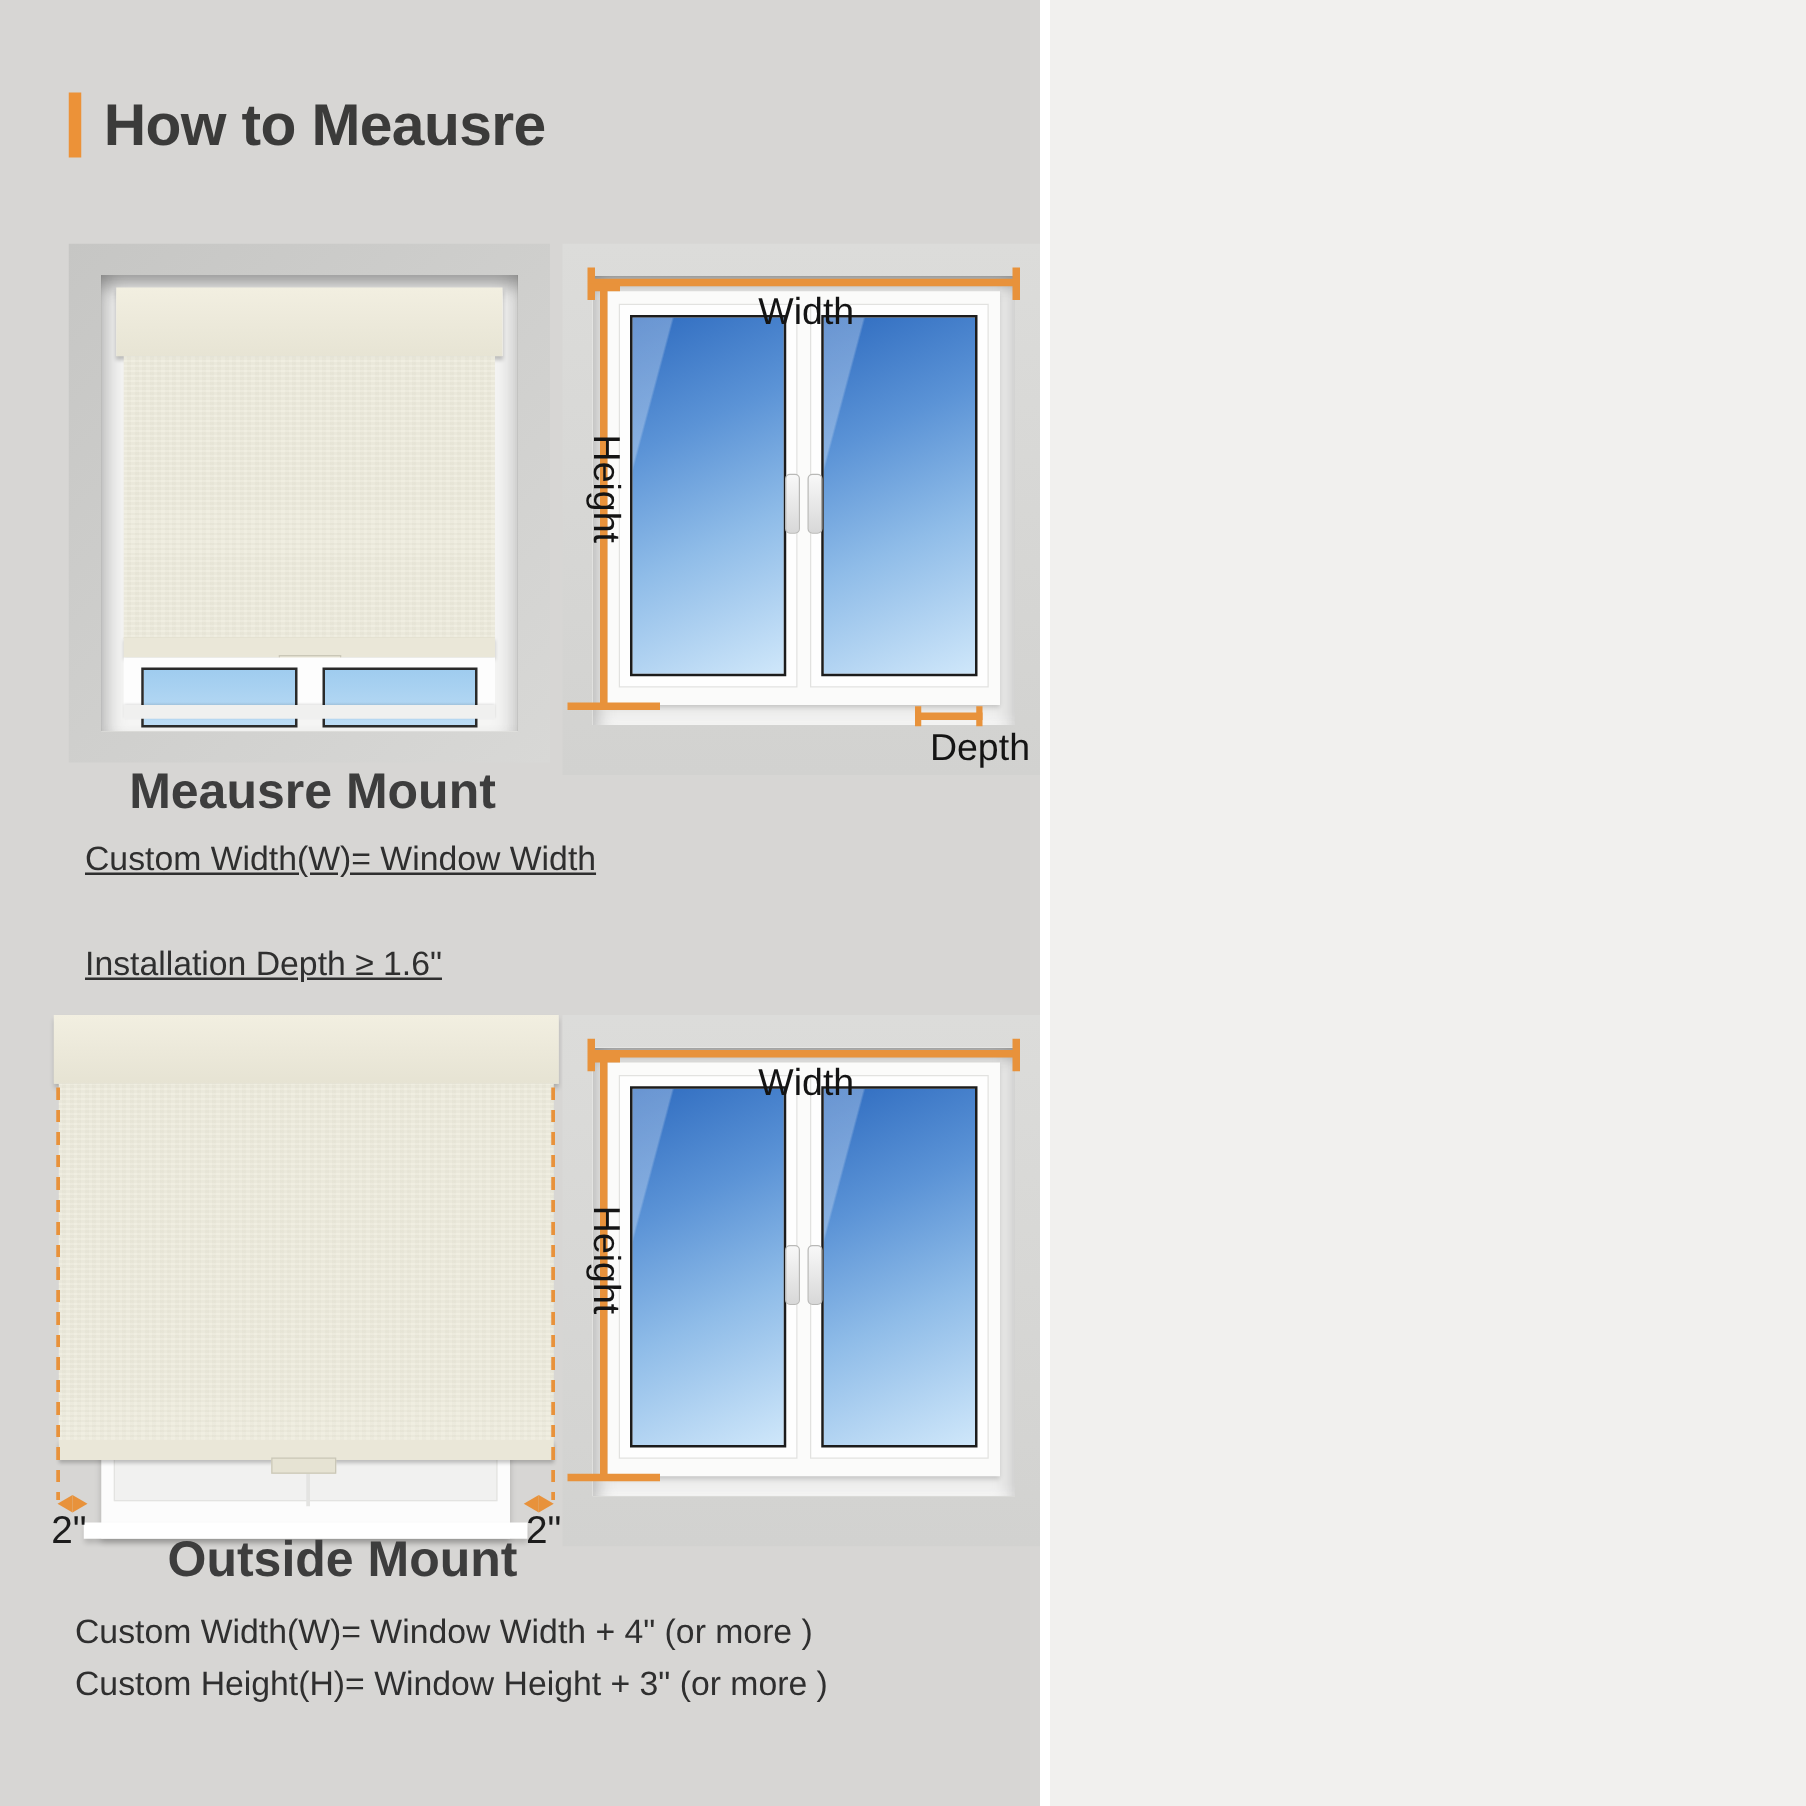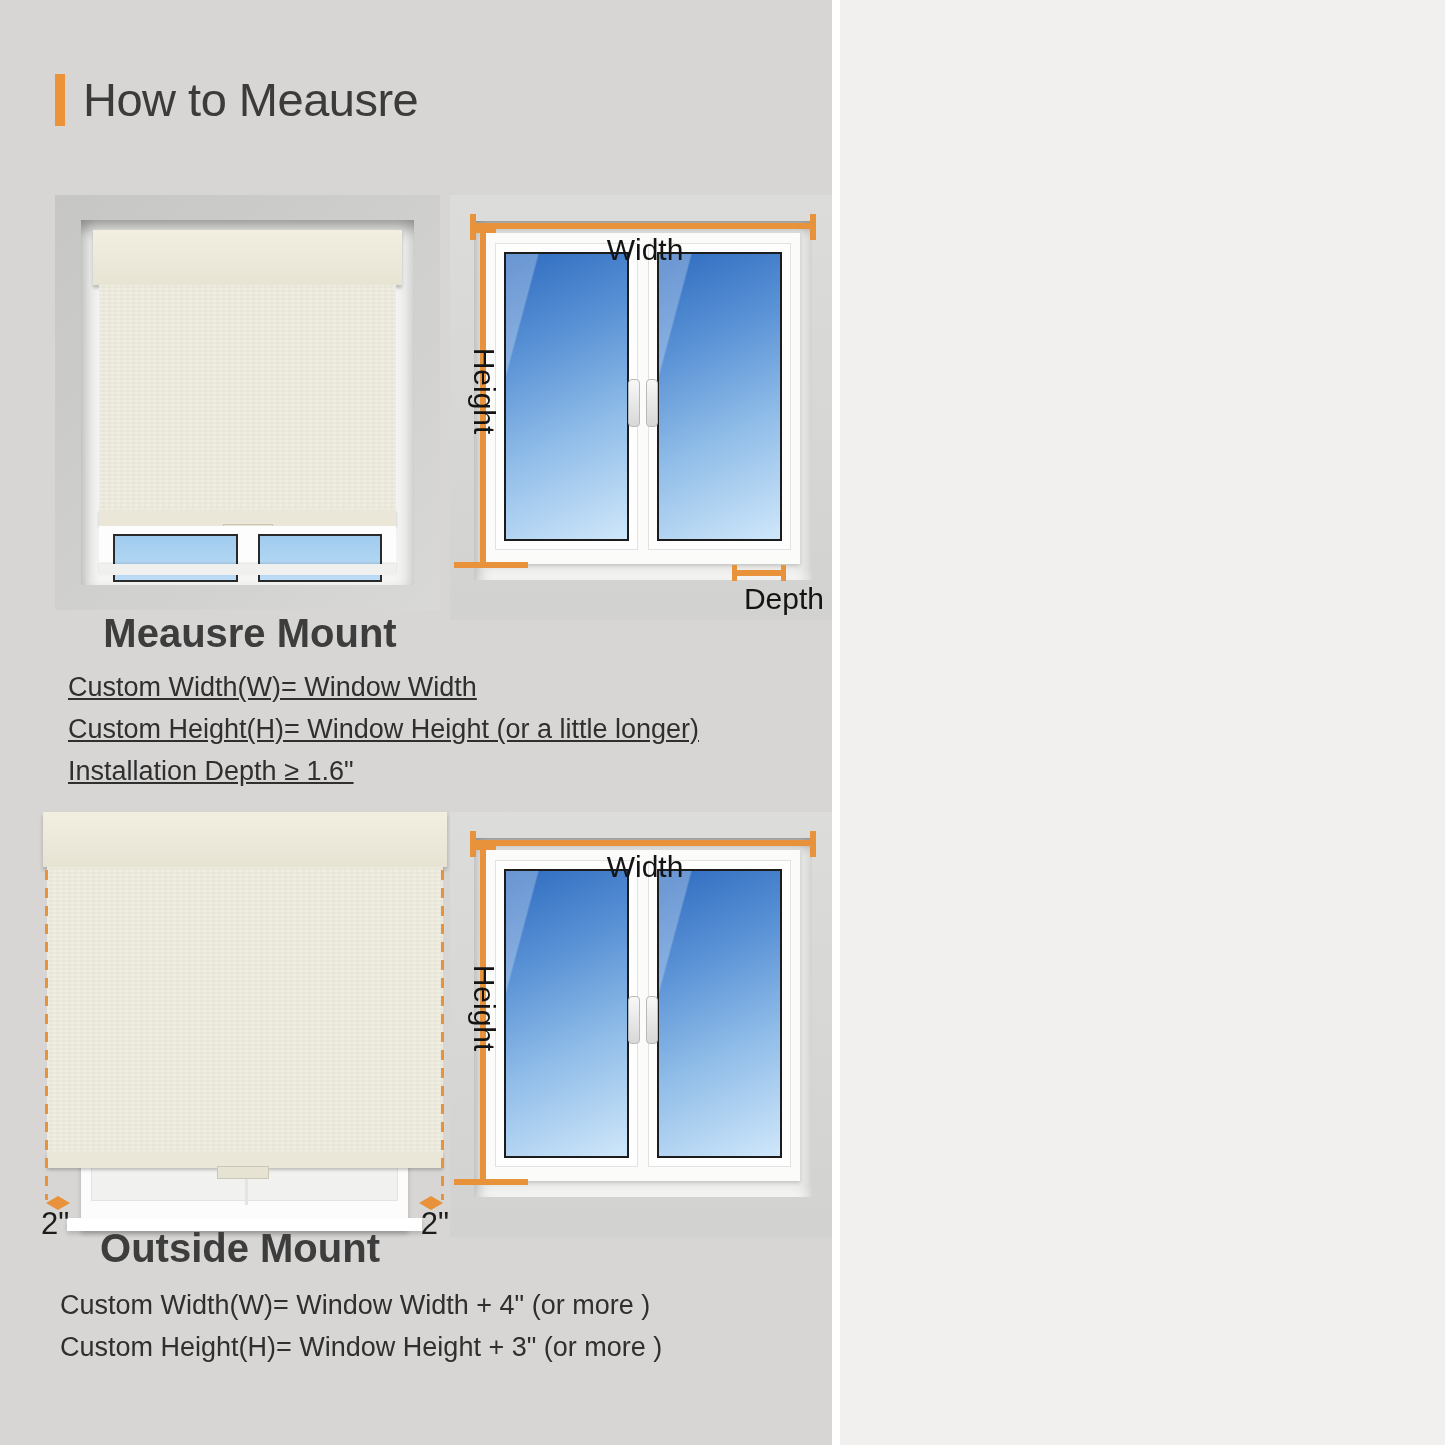--- a/index.html
+++ b/index.html
@@ -7,21 +7,21 @@
   .canvas{position:relative;width:1445px;height:1445px;overflow:hidden;background:#f1f0ee;}
 
   
   .panel-left{position:absolute;left:0;top:0;width:832px;height:1445px;background:#d7d6d4;}
   .divider{position:absolute;left:832px;top:0;width:8px;height:1445px;background:#ffffff;}
   .panel-right{position:absolute;left:840px;top:0;width:605px;height:1445px;background:#f1f0ee;}
 
   
   .sec-title{position:absolute;display:flex;align-items:center;gap:18px;}
   .sec-title .bar{width:10px;height:52px;background:#EC9238;}
-  .sec-title h1{margin:0;font-size:47px;font-weight:normal;color:#3b3b3a;letter-spacing:-0.5px;}
+  .sec-title h1{margin:0;font-size:47px;font-weight:bold;color:#3b3b3a;letter-spacing:-0.5px;}
   .t-left{left:55px;top:72px;}
 
   
   .photo-inside{position:absolute;left:55px;top:195px;width:385px;height:415px;
     background:linear-gradient(135deg,#c6c6c4,#d8d8d6);}
   .pi-recess{position:absolute;inset:25px 26px 25px 26px;background:#f5f5f4;
     box-shadow:inset 0 16px 14px -8px rgba(70,70,70,.5), inset 16px 0 14px -10px rgba(100,100,100,.35),
     inset -16px 0 14px -10px rgba(130,130,130,.3);}
   .pi-cassette{position:absolute;left:12px;right:12px;top:10px;height:55px;
     background:linear-gradient(#f2efe1,#e7e4d4);box-shadow:0 3px 3px rgba(0,0,0,.22);}
@@ -66,21 +66,21 @@
   .lbl-height{position:absolute;left:-36px;top:42%;width:140px;text-align:center;font-size:30px;color:#141414;
     transform:rotate(90deg);}
   .depth-mark{position:absolute;right:54px;bottom:44px;width:54px;height:6px;background:#E8923B;}
   .depth-mark .dl{position:absolute;left:0;top:-5px;width:5px;height:16px;background:#E8923B;}
   .depth-mark .dr{position:absolute;right:0;top:-5px;width:5px;height:16px;background:#E8923B;}
   .lbl-depth{position:absolute;right:16px;bottom:4px;font-size:30px;color:#141414;}
 
   
   .mount-heading{position:absolute;margin:0;font-size:40px;font-weight:bold;color:#3d3d3d;text-align:center;}
   .h-inside{left:55px;top:611px;width:390px;}
-  .h-outside{left:40px;top:1226px;width:400px;}
+  .h-outside{left:74px;top:1226px;width:400px;}
   .copy{position:absolute;margin:0;font-size:27px;color:#2f2f2f;line-height:42px;}
   .c-inside{left:68px;top:666px;text-decoration:underline;}
   .c-outside{left:60px;top:1284px;}
 
   
   .photo-outside{position:absolute;left:33px;top:800px;width:420px;height:445px;}
   .po-window{position:absolute;left:48px;right:45px;top:355px;height:76px;background:#fcfcfc;
     box-shadow:0 3px 5px rgba(0,0,0,.18);}
   .po-glassline{position:absolute;left:10px;right:10px;top:10px;height:34px;background:#f1f1f0;
     border:1px solid #e3e3e1;}
@@ -158,21 +158,21 @@
       <div class="depth-mark">
           <i class="dl"></i>
           <i class="dr"></i>
         </div>
       <div class="lbl-depth">Depth</div>
     </div>
 
     <h2 class="mount-heading h-inside">Meausre Mount</h2>
     <p class="copy c-inside">
       <span>Custom Width(W)= Window Width</span><br>
-      <span>Custom Height(H)= Window Height (or a little longer)</span><br>
+      <br>
       <span>Installation Depth ≥ 1.6"</span>
     </p>
 
     <div class="photo-outside">
       <div class="po-window">
         <div class="po-glassline"></div>
         <div class="po-gsplit"></div>
         <div class="po-sill"></div>
       </div>
       <div class="po-cassette"></div>

